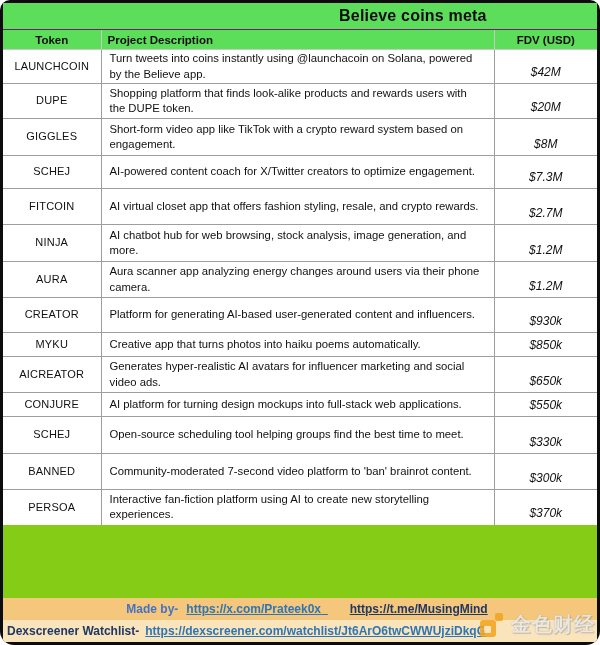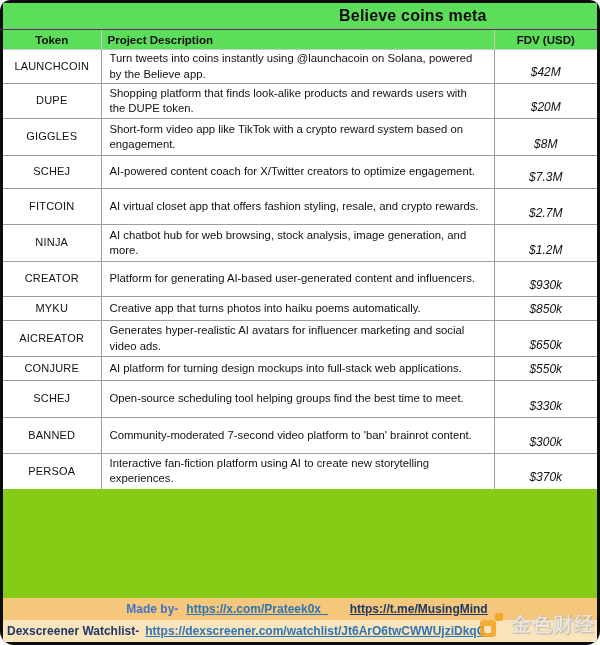--- a/index.html
+++ b/index.html
@@ -113,20 +113,25 @@
           <tr style="height: 36px;">
             <td class="token">FITCOIN</td>
             <td class="desc">AI virtual closet app that offers fashion styling, resale, and crypto rewards.</td>
             <td class="fdv">$2.7M</td>
           </tr>
           <tr style="height: 37px;">
             <td class="token">NINJA</td>
             <td class="desc">AI chatbot hub for web browsing, stock analysis, image generation, and more.</td>
             <td class="fdv">$1.2M</td>
           </tr>
+          <tr style="height: 36px;">
+            <td class="token">AURA</td>
+            <td class="desc">Aura scanner app analyzing energy changes around users via their phone camera.</td>
+            <td class="fdv">$1.2M</td>
+          </tr>
           <tr style="height: 35px;">
             <td class="token">CREATOR</td>
             <td class="desc">Platform for generating AI-based user-generated content and influencers.</td>
             <td class="fdv">$930k</td>
           </tr>
           <tr style="height: 24px;">
             <td class="token">MYKU</td>
             <td class="desc">Creative app that turns photos into haiku poems automatically.</td>
             <td class="fdv">$850k</td>
           </tr>

